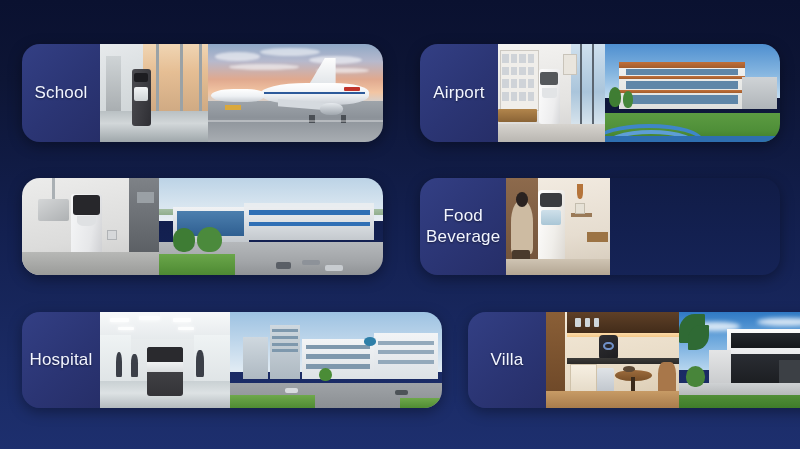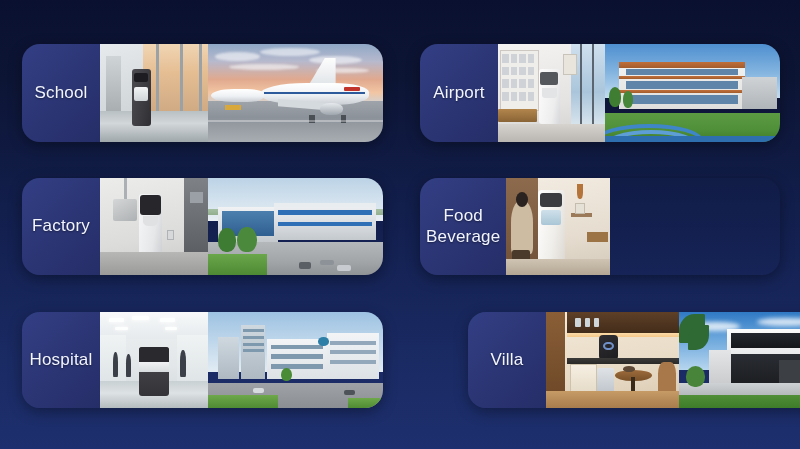--- a/index.html
+++ b/index.html
@@ -315,23 +315,20 @@
         <div class="cm-field"></div>
         <div class="cm-track" style="left:-6%;bottom:-16%;width:62%;height:34%;border-color:#3f86c8;"></div>
         <div class="cm-track" style="left:-2%;bottom:-22%;width:56%;height:34%;border-color:#5d9ed6;"></div>
         <div style="position:absolute;left:0;right:0;bottom:0;height:6%;background:#2e6fb0;"></div>
       </div>
 
     </div>
   </div>
 
   <div class="card" style="left:22px; top:178px; width:361px; height:97px;">
-    <div class="card-label">
-      <span class="card-label-text">Factory</span>
-    </div>
     <div class="card-media">
 
       <div class="pane pane-left">
         <div class="fa-int"></div>
         <div class="fa-pipe" style="left:22%;top:0;height:26%"></div>
         <div class="fa-box" style="left:12%;top:22%;width:22%;height:22%"></div>
         <div class="fa-disp" style="left:36%;top:16%;width:22%;height:68%">
           <div class="blk"></div>
             <div class="cup"></div>
         </div>
@@ -383,21 +380,21 @@
         <div style="position:absolute;left:66%;top:26%;width:10%;height:11%;background:#e6e1d6;border:1px solid #c4bdae;"></div>
         <div style="position:absolute;left:68%;top:6%;width:6%;height:16%;background:#b5743a;border-radius:0 0 40% 40%;"></div>
         <div style="position:absolute;right:2%;top:56%;width:20%;height:10%;background:#9c7344;"></div>
         <div class="fb-floor"></div>
       </div>
 
 
     </div>
   </div>
 
-  <div class="card" style="left:22px; top:312px; width:361px; height:96px;">
+  <div class="card" style="left:22px; top:312px; width:420px; height:96px;">
     <div class="card-label">
       <span class="card-label-text">Hospital</span>
     </div>
     <div class="card-media">
 
       <div class="pane pane-left">
         <div class="hp-int"></div>
         <div class="hp-ceil"></div>
         <div class="hp-light" style="left:8%;top:6%;width:14%;height:4%"></div>
         <div class="hp-light" style="left:30%;top:4%;width:16%;height:4%"></div>

